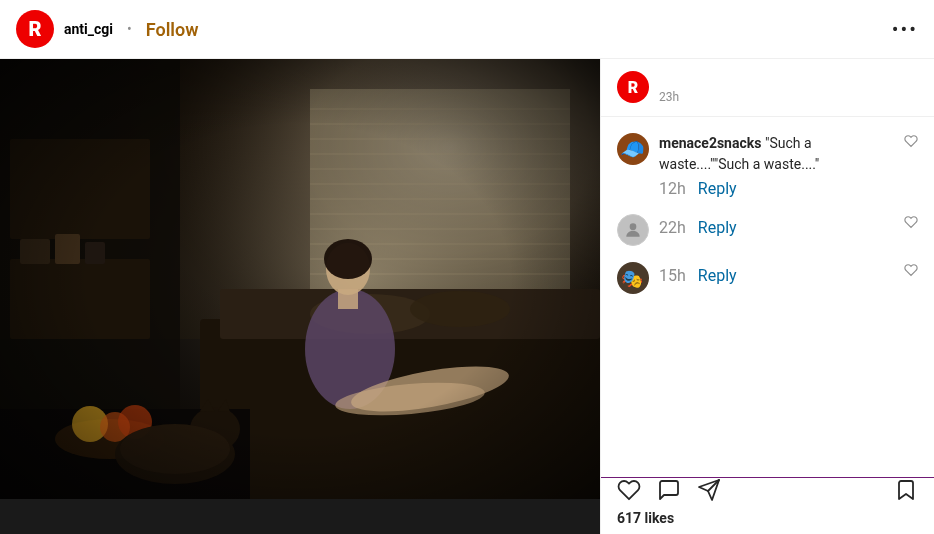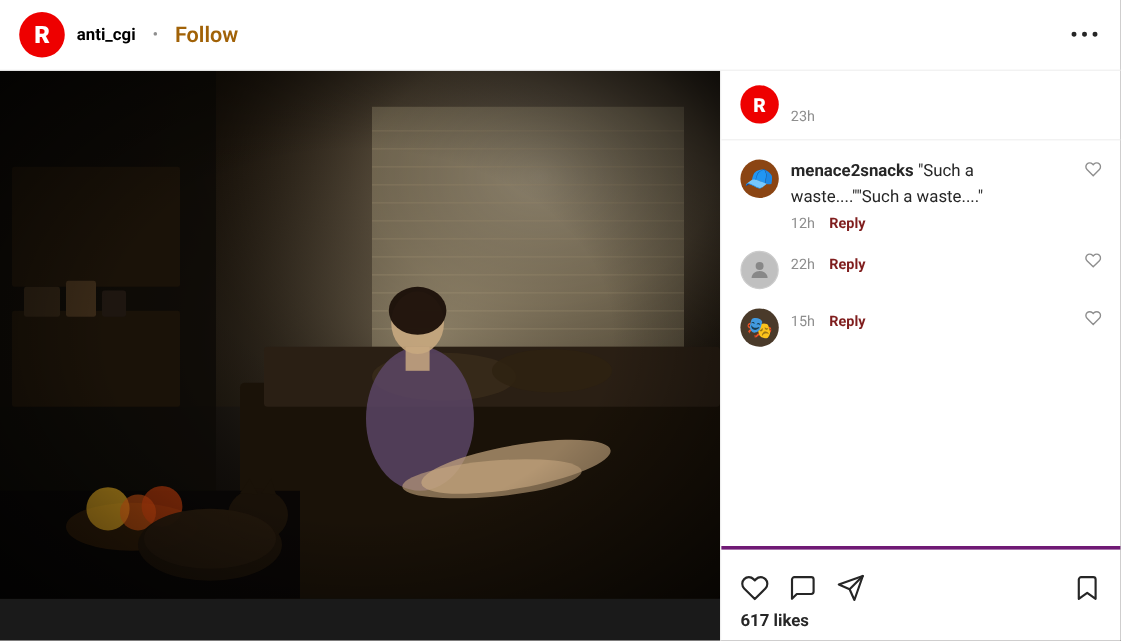--- a/index.html
+++ b/index.html
@@ -173,38 +173,38 @@
     .comment-username {
       font-weight: 700;
     }
     .comment-meta {
       display: flex;
       align-items: center;
       gap: 12px;
       margin-top: 4px;
     }
     .comment-time {
-      font-size: 12px;
+      font-size: 16px;
       color: #8e8e8e;
     }
     .comment-reply-btn {
-      font-size: 12px;
-      font-weight: 700;
-      color: #7f1d1d;
+      font-size: 16px;
+      font-weight: 400;
+      color: #0369a1;
       cursor: pointer;
     }
     .comment-like {
       margin-left: auto;
       cursor: pointer;
     }
 
     
     .actions-bar {
-      border-top: 3px solid #701a75;
-      padding: 20px 16px 6px;
+      border-top: 1px solid #701a75;
+      padding: 0 16px 6px;
     }
     .action-icons {
       display: flex;
       align-items: center;
       gap: 16px;
       margin-bottom: 8px;
     }
     .action-icon {
       cursor: pointer;
       display: flex;

